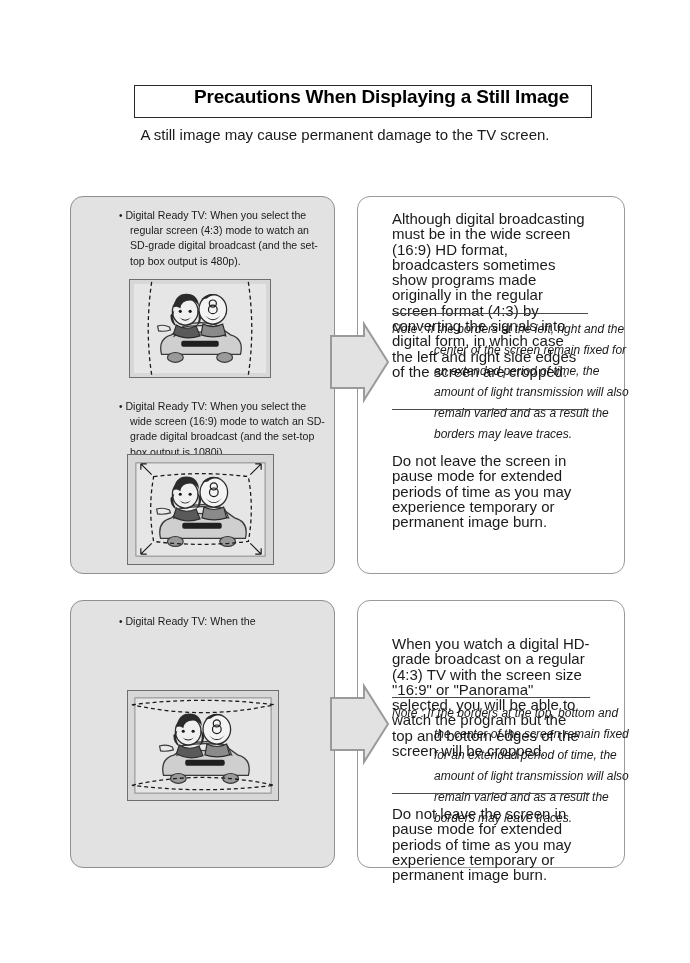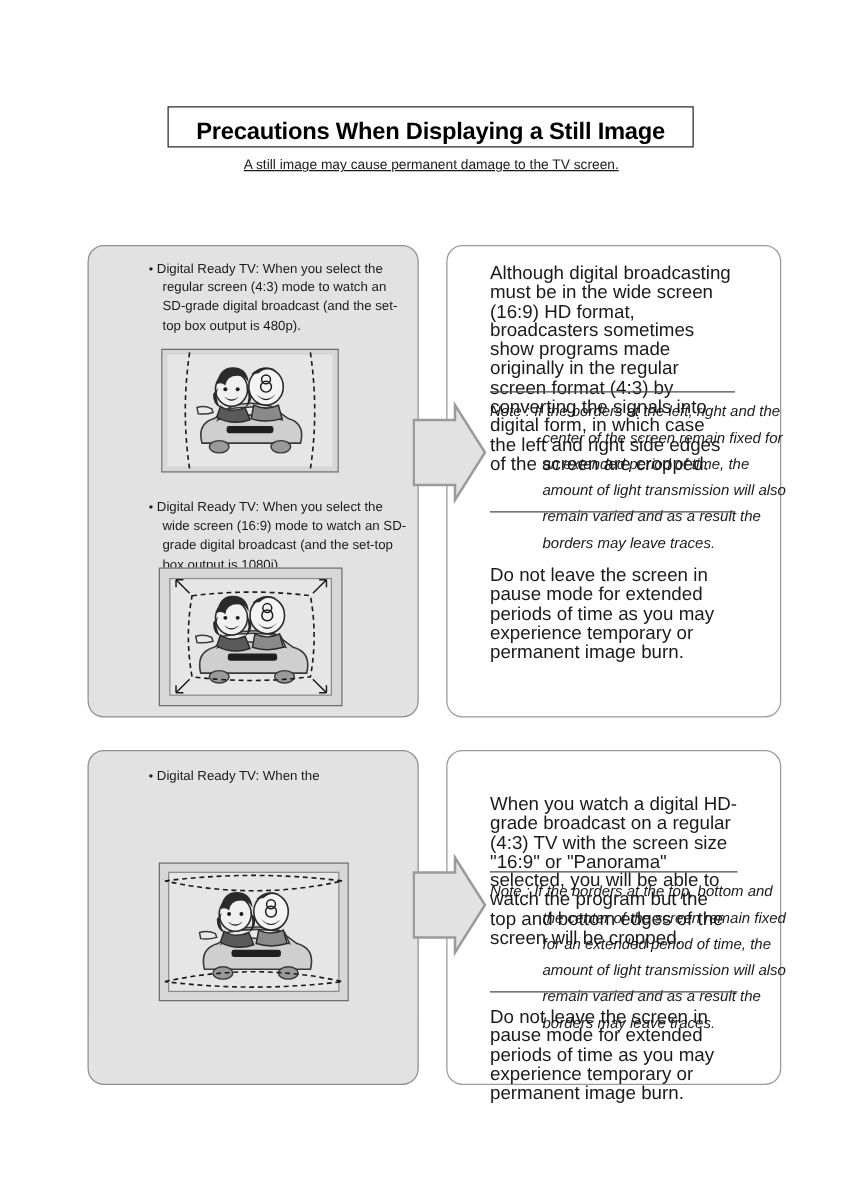--- a/index.html
+++ b/index.html
@@ -19,39 +19,39 @@
   
   .title-box {
     position: absolute;
     left: 134px;
     top: 85px;
     width: 419px;
     height: 31px;
     border: 1.5px solid #2b2b2b;
     background: #ffffff;
     display: flex;
-    align-items: flex-end;
+    align-items: flex-start;
     justify-content: center;
+    padding-left: 37px;
   }
   .title-text {
     font-size: 19px;
     font-weight: bold;
     letter-spacing: -0.2px;
     color: #000000;
     white-space: nowrap;
   }
   .subtitle {
     position: absolute;
     left: 0;
     top: 126px;
     width: 690px;
     text-align: center;
-    font-size: 11px;
-    color: #1a1a1a;
-    text-decoration: underline;
+    font-size: 15px;
+    color: #1a1a1a;
   }
 
   
   .panel-left {
     position: absolute;
     background: #e2e2e2;
     border: 1.6px solid #8f8f8f;
     border-radius: 13px;
     box-sizing: border-box;
   }

